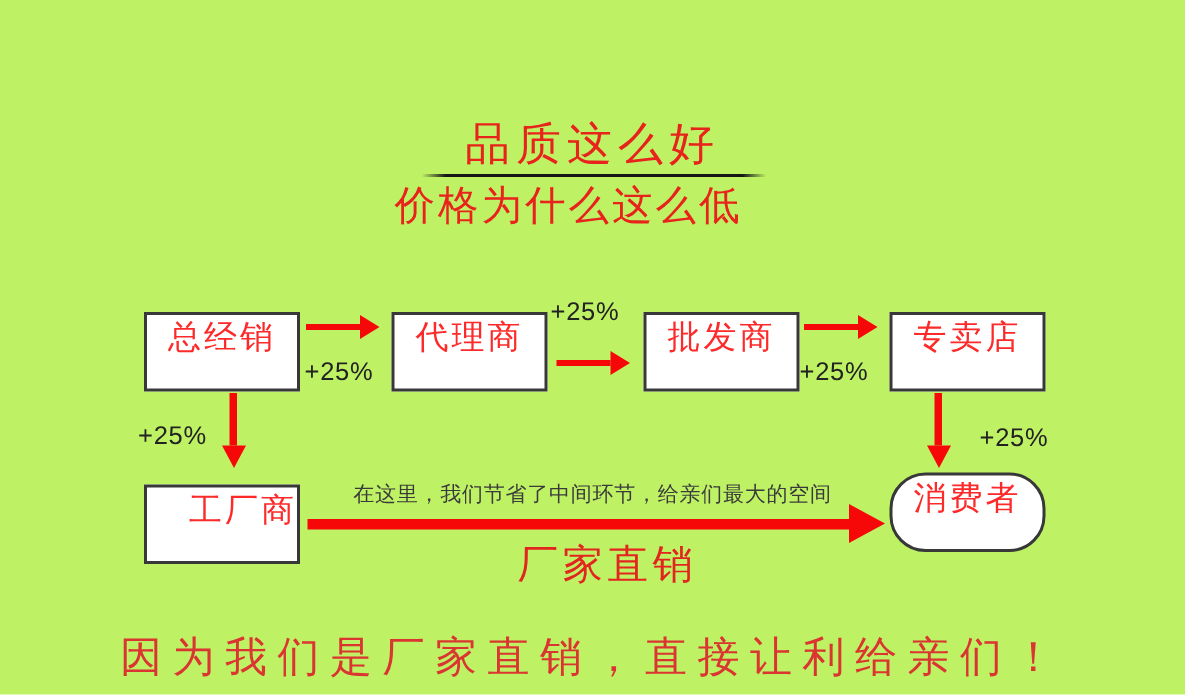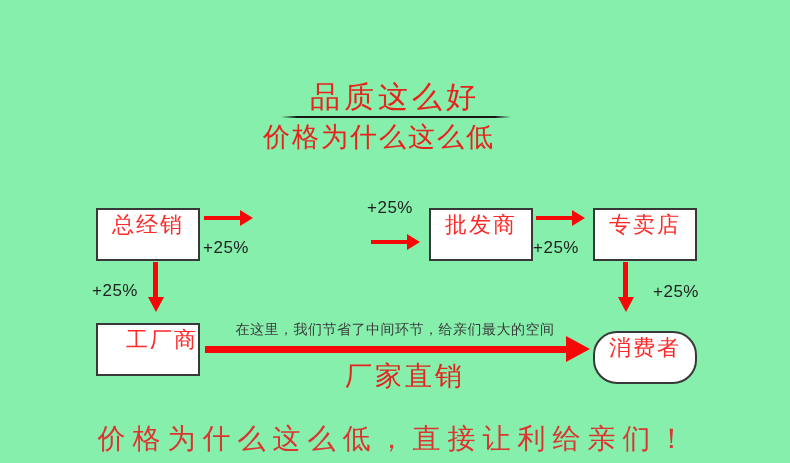--- a/index.html
+++ b/index.html
@@ -1,19 +1,19 @@
 <!DOCTYPE html>
 <html><head>
 <meta charset="utf-8">
 <style>
   html,body{margin:0;padding:0;background:#ffffff;}
   .canvas{
     position:relative;
     width:790px;height:463px;
-    background:#86efac;
+    background:#bef264;
     overflow:hidden;
     font-family:"Liberation Sans", sans-serif;
   }
   
   .title{
     position:absolute;top:82px;left:0;width:790px;
     text-align:center;font-size:30px;font-weight:500;
     letter-spacing:4px;color:#e7231c;margin:0;line-height:30px;
   }
   .divider{
@@ -30,21 +30,21 @@
     position:absolute;width:104px;height:53px;
     border:2px solid #383838;box-sizing:border-box;
     display:flex;align-items:flex-start;justify-content:center;
     font-size:22px;letter-spacing:2px;color:#fd2a2a;background:#ffffff;
   }
   .n1{left:96px;top:208px;}
   .n2{left:261px;top:208px;}
   .n3{left:429px;top:208px;}
   .n4{left:593px;top:208px;}
   .n5{left:96px;top:323px;padding-left:28px;}
-  .n6{left:593px;top:331px;border-radius:24px;}
+  .n6{left:593px;top:315px;border-radius:24px;}
   
   .h-arrow{position:absolute;display:flex;align-items:center;}
   .h-arrow .shaft{width:36px;height:4px;background:#f70808;}
   .h-arrow .head{
     width:0;height:0;
     border-left:13px solid #f70808;
     border-top:8px solid transparent;
     border-bottom:8px solid transparent;
   }
   .a1{left:204px;top:210px;}
@@ -99,20 +99,23 @@
 
 <div class="canvas">
 
   <h1 class="title">品质这么好</h1>
   <div class="divider"></div>
   <h2 class="subtitle">价格为什么这么低</h2>
 
   <div class="node n1">
     <span>总经销</span>
   </div>
+  <div class="node n2">
+    <span>代理商</span>
+  </div>
   <div class="node n3">
     <span>批发商</span>
   </div>
   <div class="node n4">
     <span>专卖店</span>
   </div>
 
   <div class="h-arrow a1">
     <span class="shaft"></span>
       <span class="head"></span>
@@ -148,15 +151,15 @@
     <span>消费者</span>
   </div>
 
   <div class="note">在这里，我们节省了中间环节，给亲们最大的空间</div>
   <div class="big-arrow">
     <span class="shaft"></span>
       <span class="head"></span>
   </div>
   <div class="direct">厂家直销</div>
 
-  <div class="slogan">价格为什么这么低，直接让利给亲们！</div>
+  <div class="slogan">因为我们是厂家直销，直接让利给亲们！</div>
 
 </div>
 
 </body></html>

